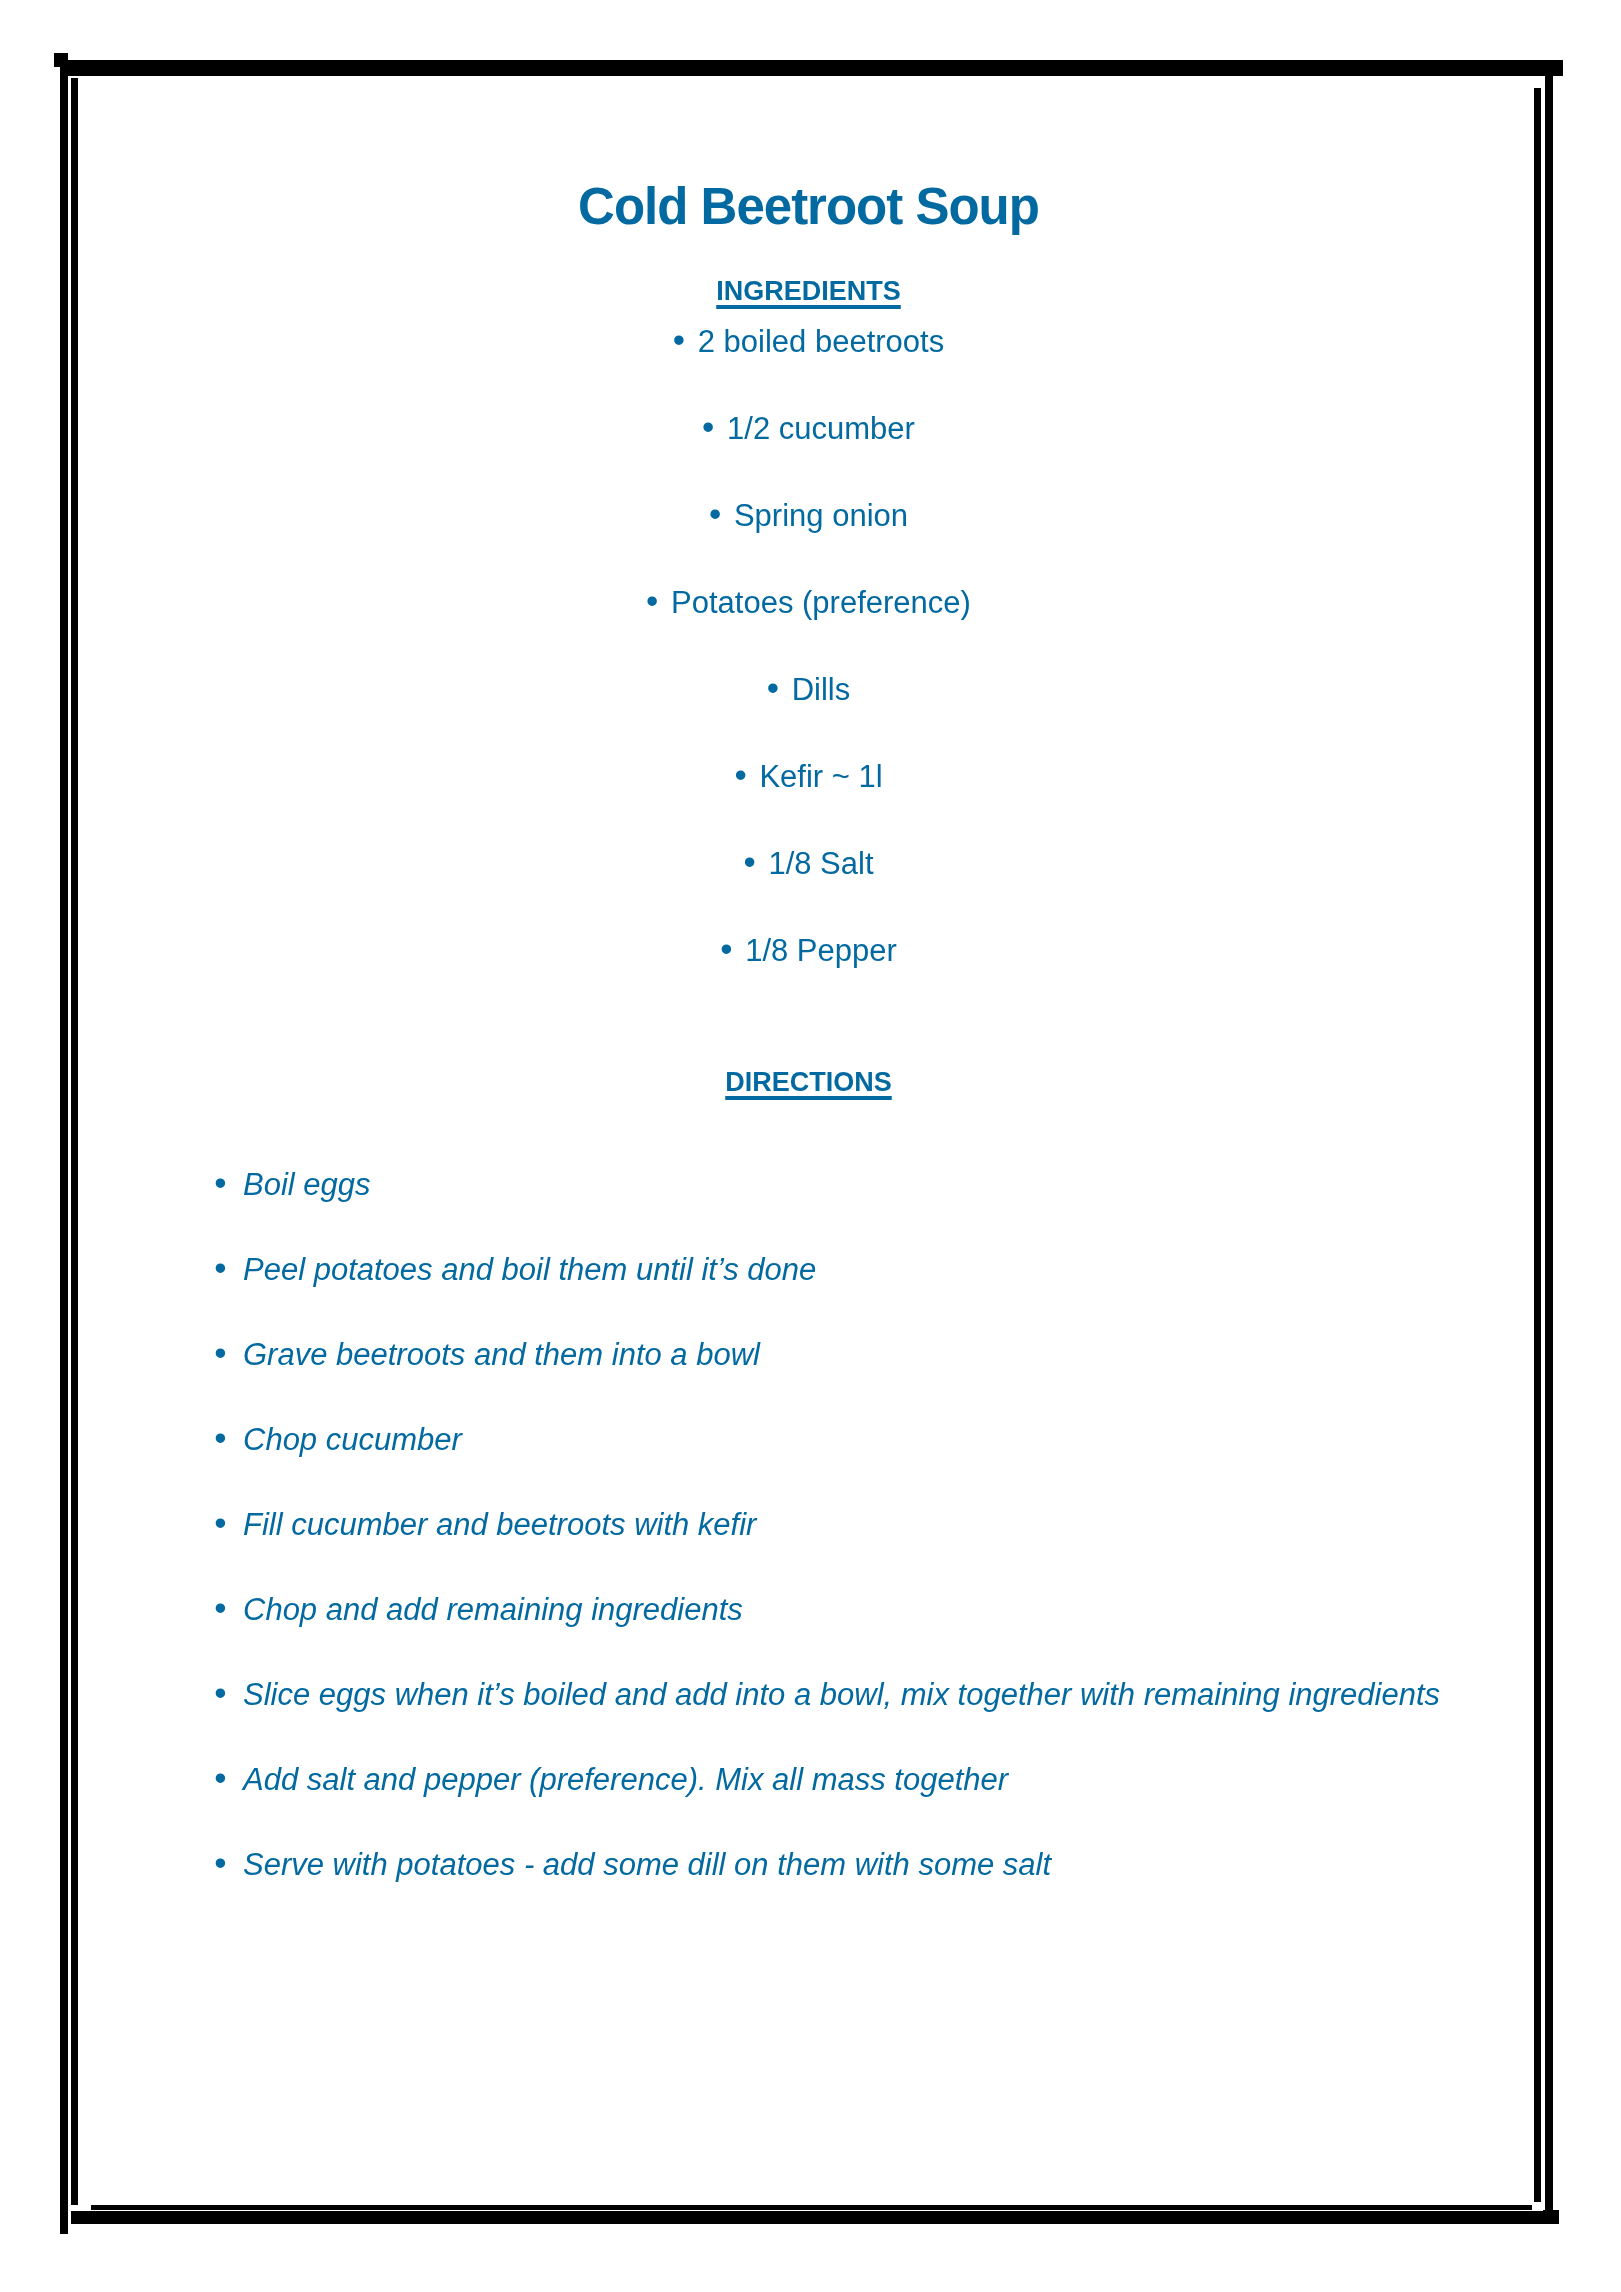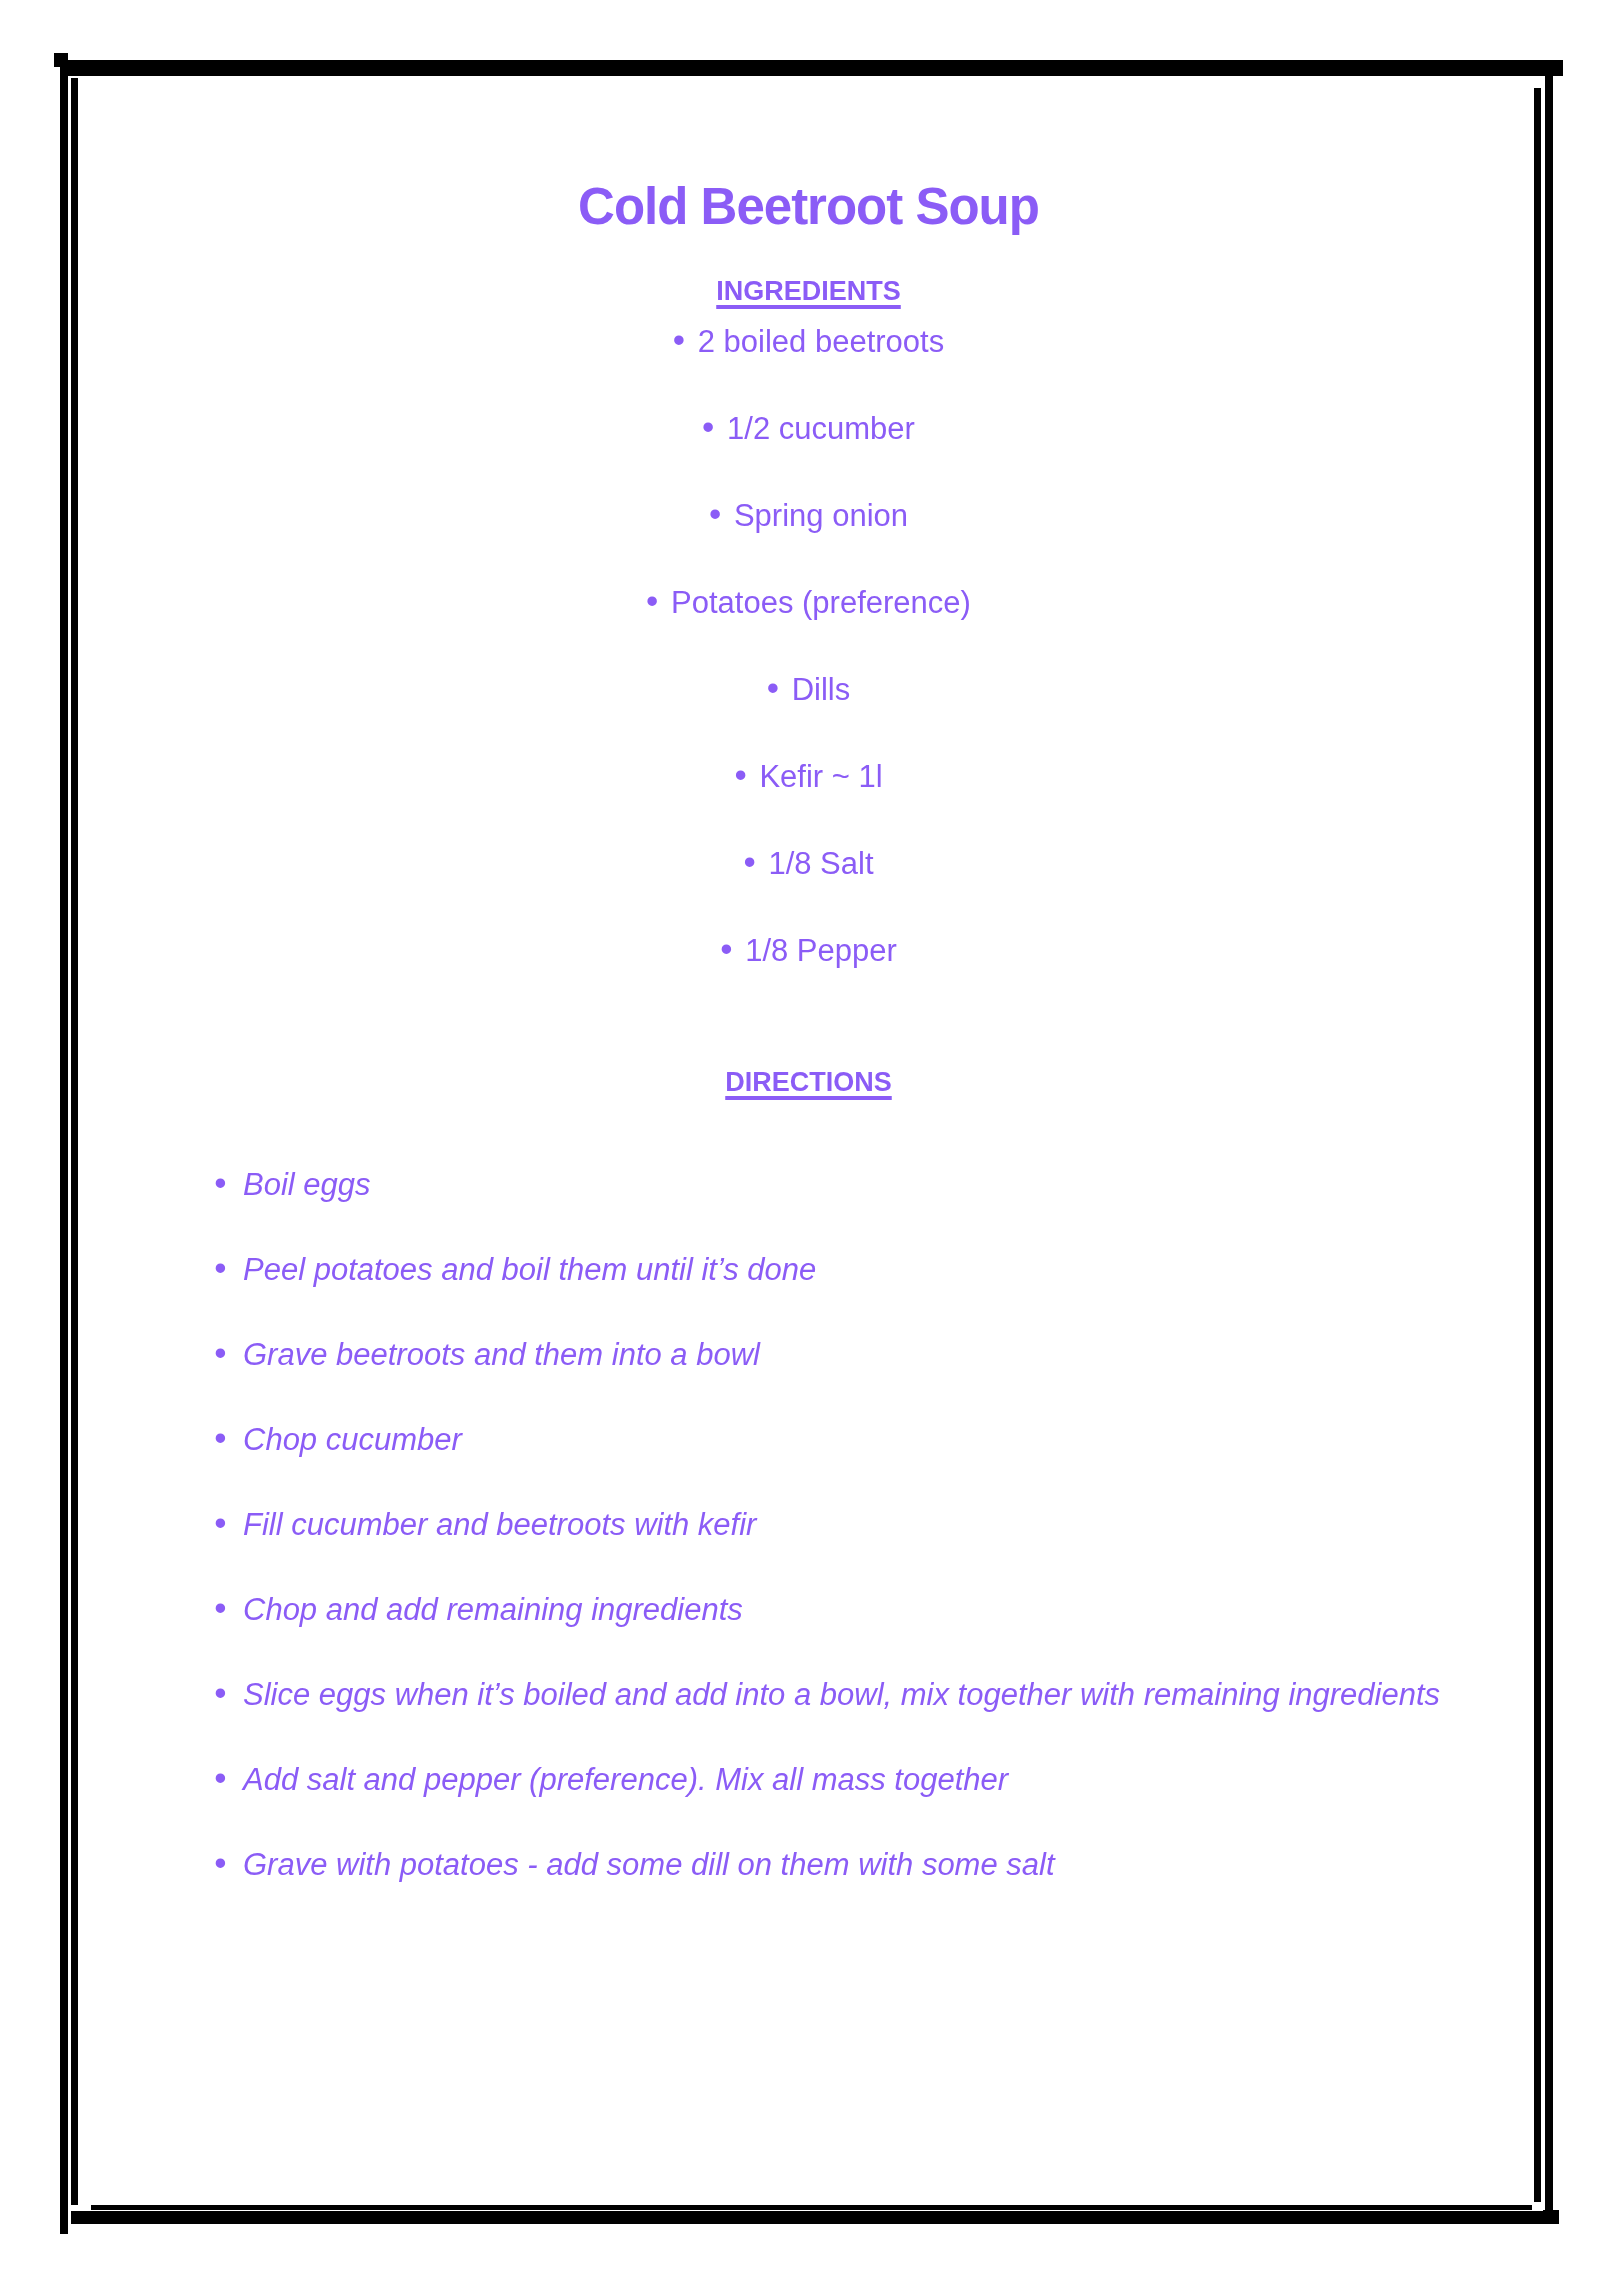--- a/index.html
+++ b/index.html
@@ -5,21 +5,21 @@
   html, body {
     margin: 0;
     padding: 0;
     background: #ffffff;
   }
   .page {
     position: relative;
     width: 1617px;
     height: 2293px;
     background: #ffffff;
-    color: #8b5cf6;
+    color: #0369a1;
     font-family: "Liberation Sans", "DejaVu Sans", sans-serif;
     overflow: hidden;
   }
 
   
   .frame-part { position: absolute; background: #000; }
   .f-top        { left: 61px;   top: 60px;   width: 1502px; height: 15.7px; }
   .f-left-outer { left: 60px;   top: 55px;   width: 7.8px;    height: 2179px; }
   .f-left-inner { left: 71px;   top: 78px;   width: 6.9px;    height: 2127px; }
   .f-right-inner{ left: 1534px; top: 88px;   width: 6.9px;    height: 2114px; }
@@ -118,18 +118,18 @@
 
     <ul class="list directions">
         <li class="item"><span class="bullet">•</span><span class="txt">Boil eggs</span></li>
         <li class="item"><span class="bullet">•</span><span class="txt">Peel potatoes and boil them until it’s done</span></li>
         <li class="item"><span class="bullet">•</span><span class="txt">Grave beetroots and them into a bowl</span></li>
         <li class="item"><span class="bullet">•</span><span class="txt">Chop cucumber</span></li>
         <li class="item"><span class="bullet">•</span><span class="txt">Fill cucumber and beetroots with kefir</span></li>
         <li class="item"><span class="bullet">•</span><span class="txt">Chop and add remaining ingredients</span></li>
         <li class="item"><span class="bullet">•</span><span class="txt">Slice eggs when it’s boiled and add into a bowl, mix together with remaining ingredients</span></li>
         <li class="item"><span class="bullet">•</span><span class="txt">Add salt and pepper (preference). Mix all mass together</span></li>
-        <li class="item"><span class="bullet">•</span><span class="txt">Grave with potatoes - add some dill on them with some salt</span></li>
+        <li class="item"><span class="bullet">•</span><span class="txt">Serve with potatoes - add some dill on them with some salt</span></li>
       </ul>
 
   </div>
 </div>
 
 
 </body></html>

